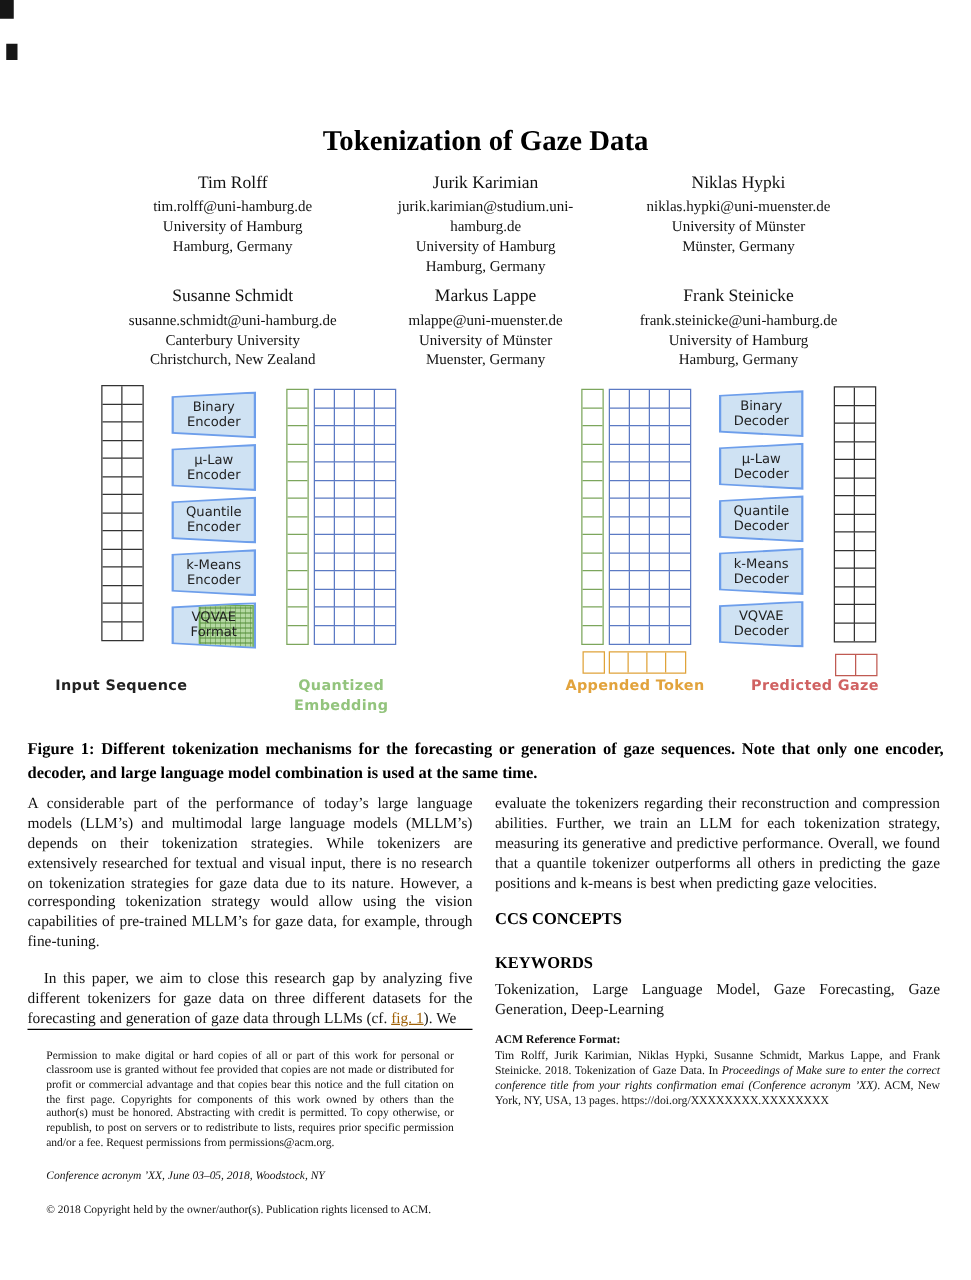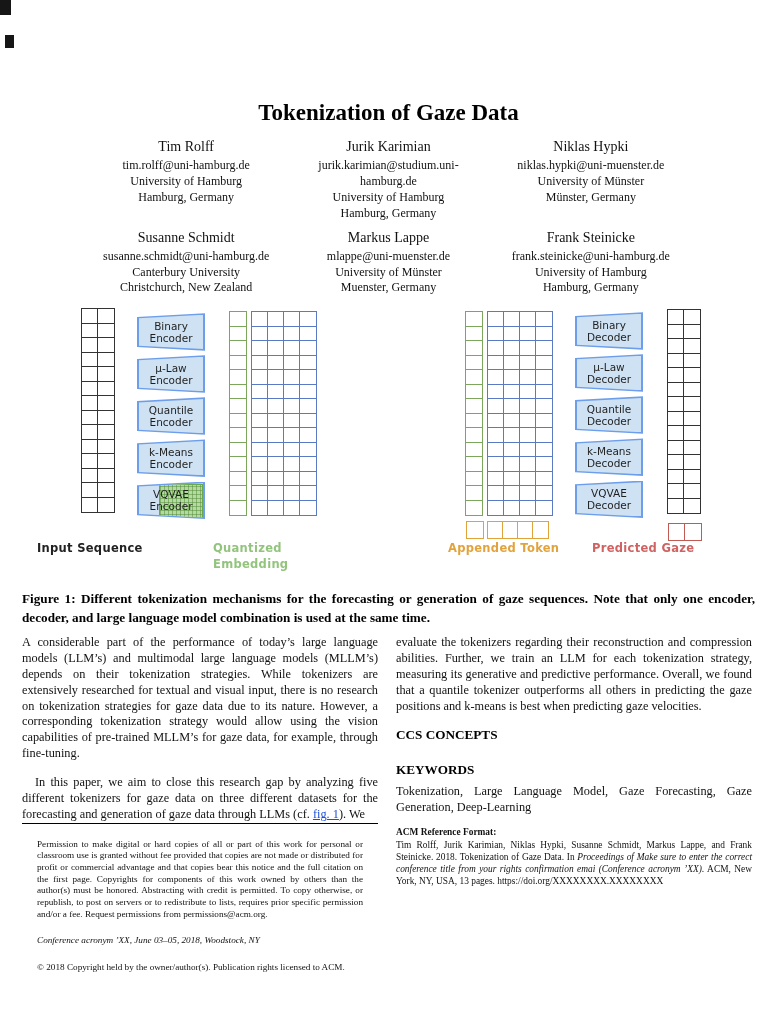--- a/index.html
+++ b/index.html
@@ -42,37 +42,37 @@
   .vq-square{position:absolute;right:0;top:1px;width:42px;height:34px;z-index:1;
         background-color:#b5d9a3;border:1px solid #6aa84f;
         background-image:repeating-linear-gradient(0deg,rgba(82,140,55,.5) 0 1px,transparent 1px 4px),
                          repeating-linear-gradient(90deg,rgba(82,140,55,.5) 0 1px,transparent 1px 4px);}
 
   .llm{position:absolute;left:340px;top:8px;width:100px;height:193px;box-sizing:border-box;
        background:#fce5cd;border:2px solid #dea520;border-radius:22px;
        display:flex;align-items:center;justify-content:center;}
   .llm span{font-size:11.5px;line-height:1.4;color:#333;text-align:center;width:70px;}
 
-  .fig-label{position:absolute;top:233px;width:120px;text-align:left;
+  .fig-label{position:absolute;top:233px;width:120px;text-align:center;
        font-size:11.5px;font-weight:600;line-height:1.35;letter-spacing:.3px;}
   .lab-input{left:37px;color:#222;}
   .lab-quant{left:213px;color:#93c47d;}
   .lab-append{left:448px;color:#e2a33c;}
   .lab-pred{left:592px;color:#d06262;}
 
   
   .caption{margin:12px 22px 0;font-size:13.2px;font-weight:700;line-height:1.4;
        text-align:justify;color:#000;}
   .cols{display:flex;gap:18px;padding:0 22px;margin-top:8px;height:352px;overflow:hidden;}
   .col{width:356px;display:flex;flex-direction:column;}
   .col h2{font-size:13.2px;font-weight:700;margin:13px 0 6px;color:#000;}
   .col h2.first{margin-top:0;}
   .body-p{margin:0;font-size:12.3px;line-height:1.29;text-align:justify;color:#111;}
   .indent{text-indent:13px;margin-top:13px;}
-  .figlink{color:#1d4ed8;text-decoration:underline;cursor:pointer;font-style:normal;}
+  .figlink{color:#a16207;text-decoration:underline;cursor:pointer;font-style:normal;}
 
   .footnote{margin-top:auto;}
   .rule{border-top:1px solid #000;margin-bottom:4px;width:100%;}
   .footnote p{margin:15px;font-size:9.2px;line-height:1.27;text-align:justify;color:#111;}
   .footnote p.it{font-style:italic;text-align:left;}
 
   .acmref{margin-top:10px;font-size:9.4px;line-height:1.28;}
   .ref-h{font-weight:700;margin:0 0 1px;}
   .ref-p{margin:0;text-align:justify;}
 </style>
@@ -176,21 +176,21 @@
           </div>
         </div>
       <div class="trap">
           <div class="trap-inner">
             <span class="trap-label">k-Means Encoder</span>
           </div>
         </div>
       <div class="trap">
           <div class="trap-inner">
             <div class="vq-square"></div>
-            <span class="trap-label">VQVAE Encoder</span>
+            <span class="trap-label">VQVAE Format</span>
           </div>
         </div>
     </div>
 
     <div class="grid g-qgreen" style="display: grid; grid-template-columns: repeat(1, 16px); grid-auto-rows: 14.5px; border: 1px solid rgb(124, 166, 92);">
         <div style="border-bottom: 1px solid rgb(124, 166, 92);"></div>
         <div style="border-bottom: 1px solid rgb(124, 166, 92);"></div>
         <div style="border-bottom: 1px solid rgb(124, 166, 92);"></div>
         <div style="border-bottom: 1px solid rgb(124, 166, 92);"></div>
         <div style="border-bottom: 1px solid rgb(124, 166, 92);"></div>

